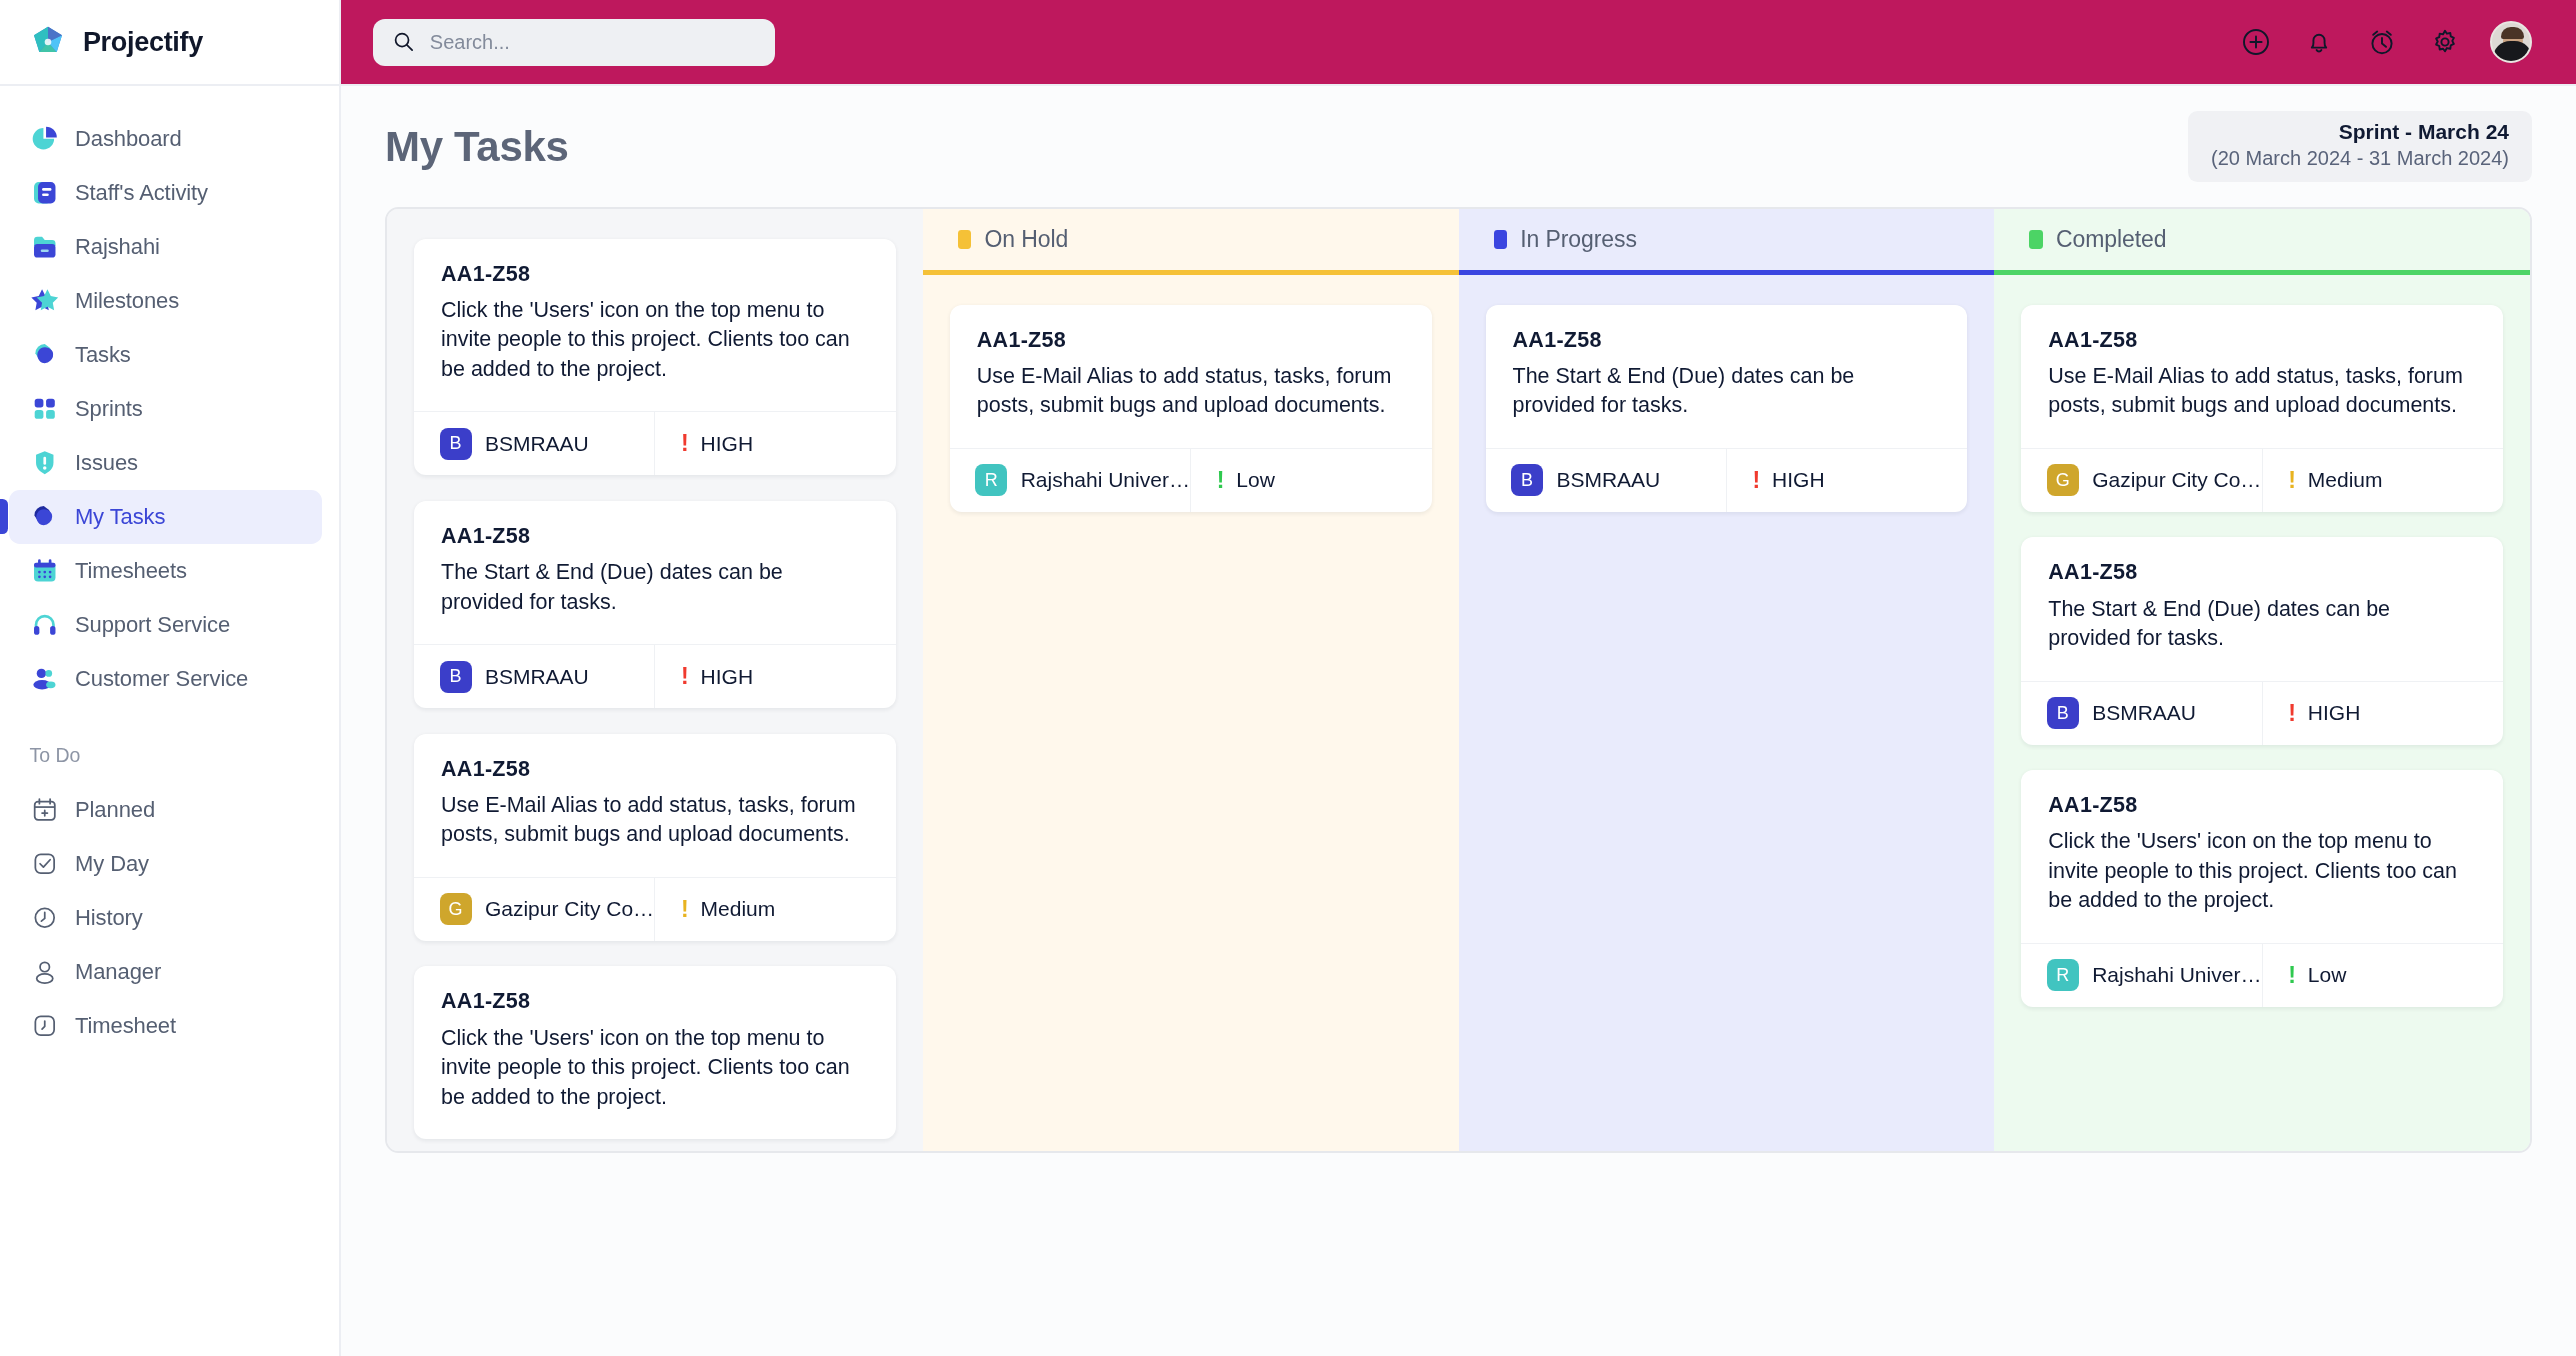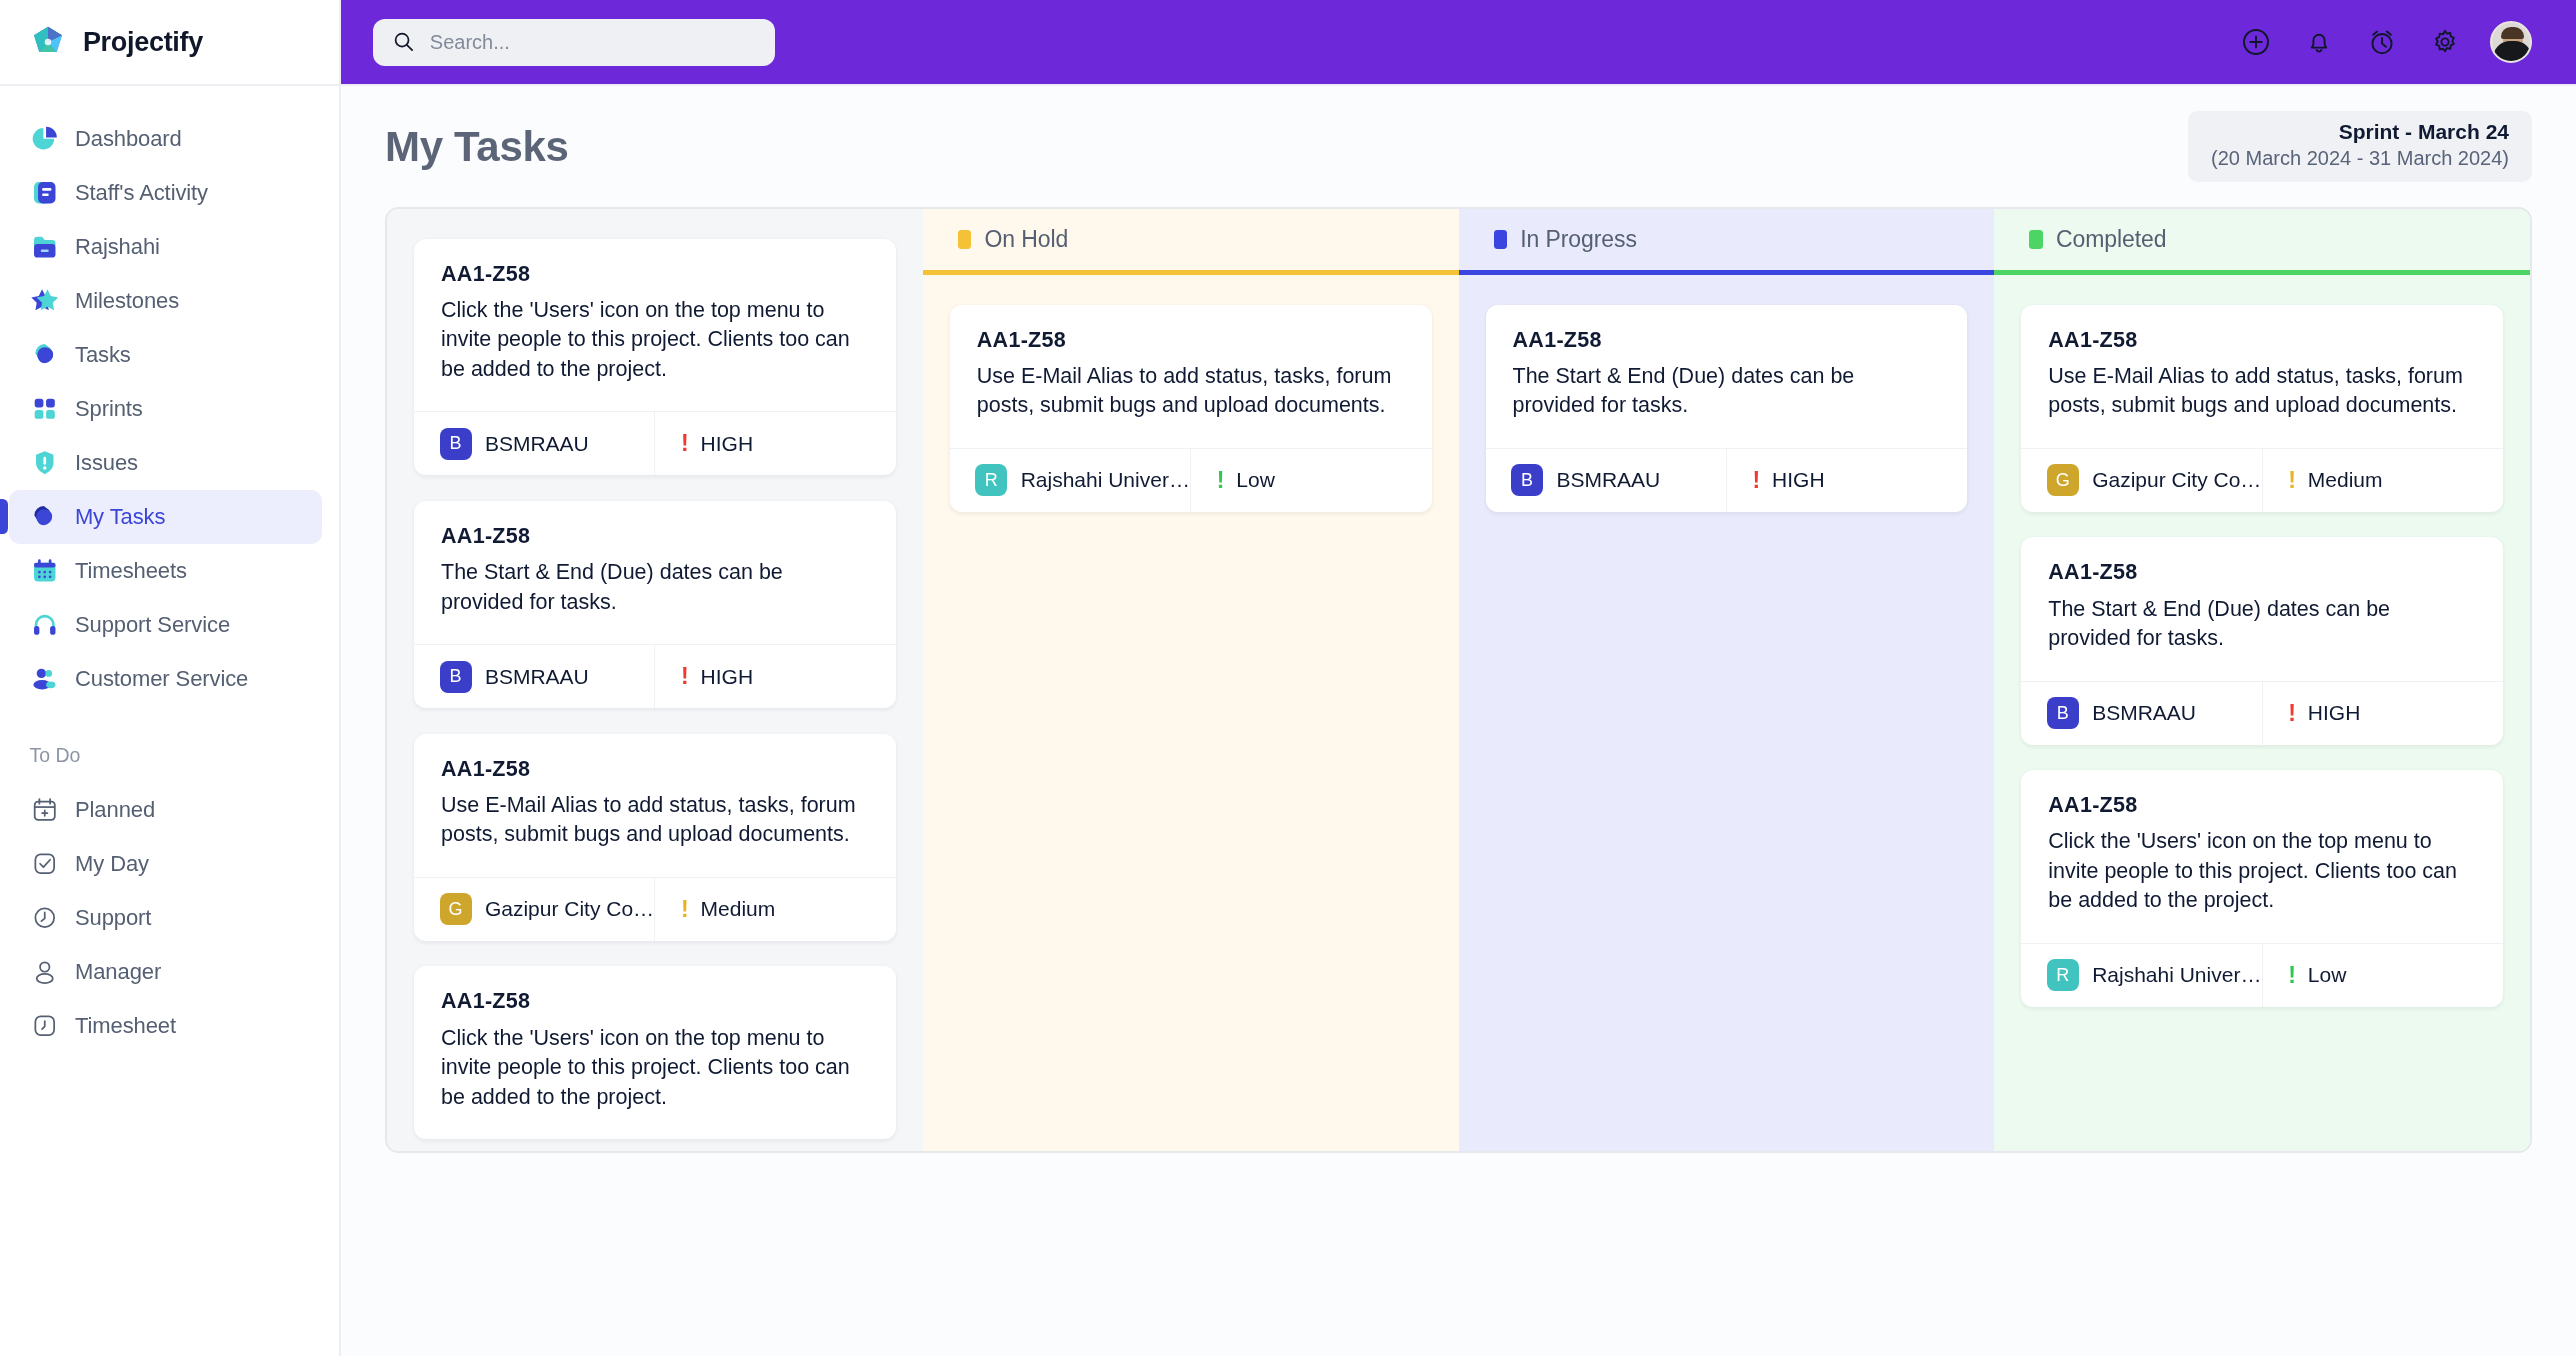--- a/index.html
+++ b/index.html
@@ -51,21 +51,21 @@
   }
   .section-label {
     font-size: 19.5px; color: #8d95a5;
     padding-left: 29.5px; margin-top: 38px; margin-bottom: 16px;
   }
   .nav-sub .ico svg { display:block; }
 
   
   .main { flex: 1; display: flex; flex-direction: column; background:#fbfcfd; }
   .topbar {
-    height: 86px; background: #6d28d9;
+    height: 86px; background: #be185d;
     border-bottom: 2px solid #eceef3;
     display: flex; align-items: center;
     padding: 0 44px 0 32px;
     flex: 0 0 86px;
   }
   .search-box {
     width: 402px; height: 47px;
     background: #eef0f3; border-radius: 12px;
     display: flex; align-items: center; gap: 14.8px;
     padding: 0 19px;
@@ -344,21 +344,21 @@
           </span>
           <span class="lbl">My Day</span>
         </div>
         <div class="nav-item">
           <span class="ico">
             <svg viewBox="0 0 44 44" width="29.5" height="29.5" fill="none" stroke="#555f72" stroke-width="2.6">
               <circle cx="22" cy="22" r="14"></circle>
               <path d="M22 14 v9 l-5 4" stroke-linecap="round" stroke-linejoin="round"></path>
             </svg>
           </span>
-          <span class="lbl">Support</span>
+          <span class="lbl">History</span>
         </div>
         <div class="nav-item">
           <span class="ico">
             <svg viewBox="0 0 44 44" width="29.5" height="29.5" fill="none" stroke="#555f72" stroke-width="2.6">
               <circle cx="22" cy="15" r="7"></circle>
               <ellipse cx="22" cy="32" rx="12" ry="7"></ellipse>
             </svg>
           </span>
           <span class="lbl">Manager</span>
         </div>

